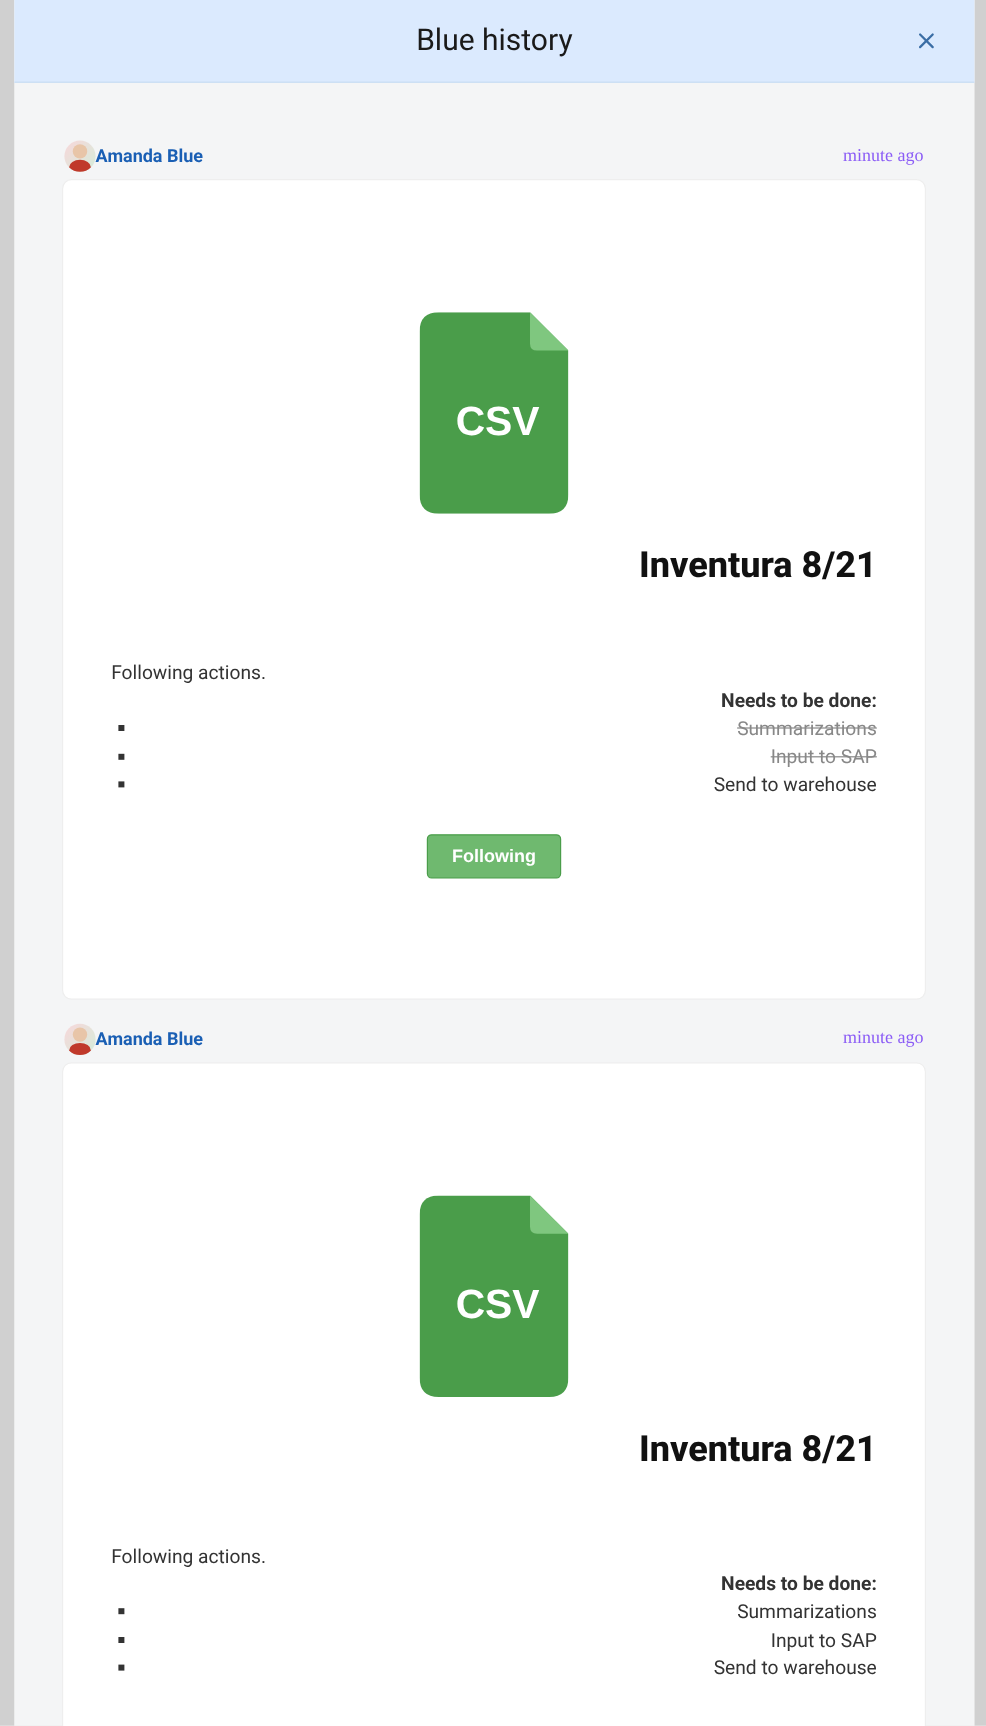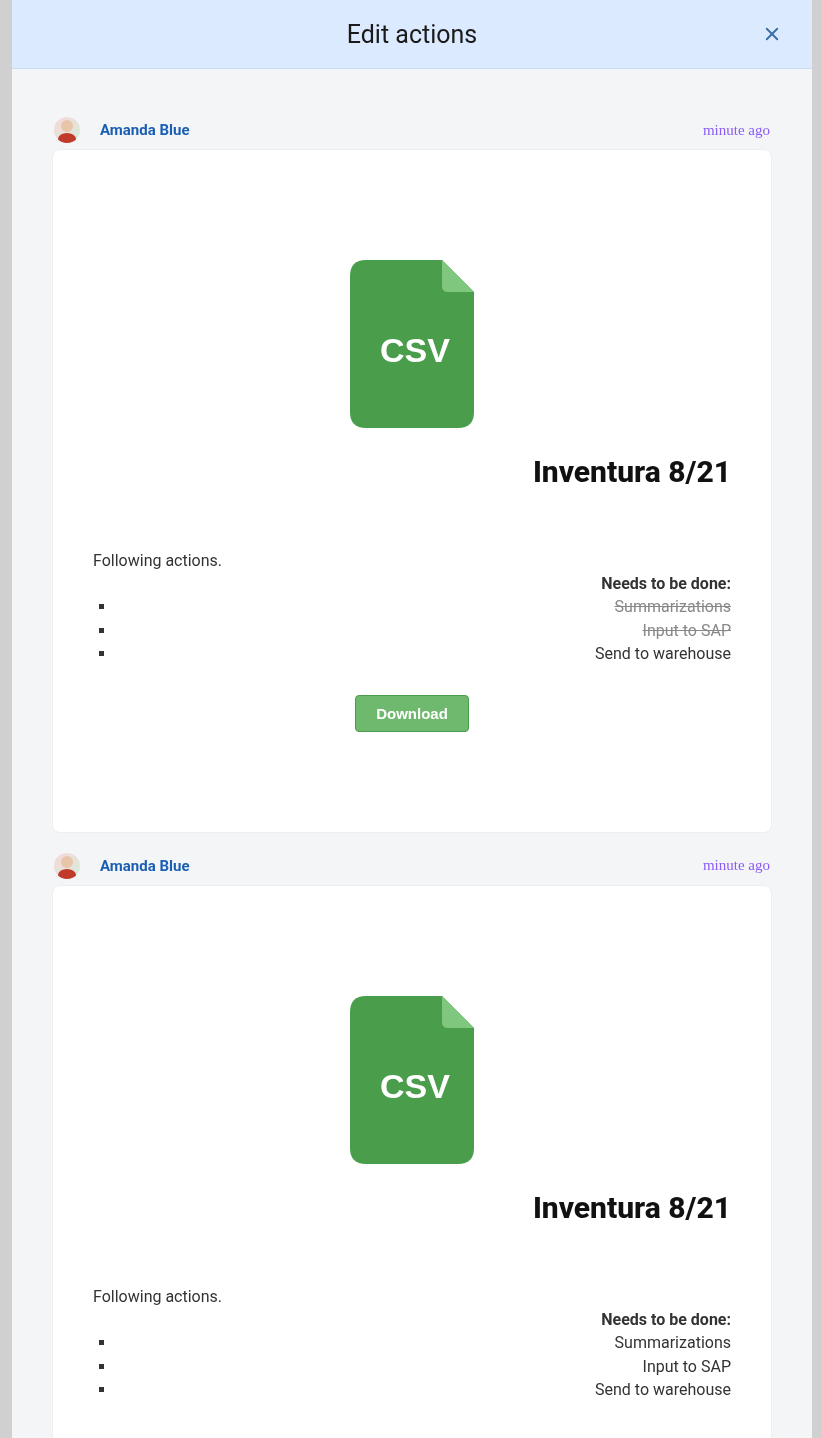--- a/index.html
+++ b/index.html
@@ -82,21 +82,21 @@
     .entry-header {
       display: flex;
       align-items: center;
       justify-content: space-between;
       margin-bottom: 6px;
       padding: 0 2px;
     }
     .entry-user {
       display: flex;
       align-items: center;
-      gap: 20px;
+      gap: 0;
       justify-content: space-between;
     }
     .avatar {
       width: 26px;
       height: 26px;
       border-radius: 50%;
       background: linear-gradient(135deg, #f8d7da 0%, #d4edda 100%);
       position: relative;
       overflow: hidden;
       flex-shrink: 0;
@@ -208,21 +208,21 @@
     }
   </style>
 </head>
 <body>
 
 <div class="backdrop-left"></div>
 <div class="backdrop-right"></div>
 
 <div class="modal">
   <div class="modal-header">
-    <div class="modal-title">Edit actions</div>
+    <div class="modal-title">Blue history</div>
     <div class="close-btn">
       <svg viewBox="0 0 24 24" fill="none" stroke="#3b6ea5" stroke-width="2.5" stroke-linecap="round">
         <line x1="5" y1="5" x2="19" y2="19"></line>
         <line x1="19" y1="5" x2="5" y2="19"></line>
       </svg>
     </div>
   </div>
 
   <div class="modal-body">
 
@@ -246,21 +246,21 @@
         <div class="card-text">
           <p>Following actions.</p>
           <p class="needs-done">Needs to be done:</p>
           <ul>
             <li><span class="strike">Summarizations</span></li>
             <li><span class="strike">Input to SAP</span></li>
             <li><span>Send to warehouse</span></li>
           </ul>
         </div>
         <div class="download-wrap">
-          <button class="download-btn">Download</button>
+          <button class="download-btn">Following</button>
         </div>
       </div>
     </div>
 
     <div class="entry">
       <div class="entry-header">
         <div class="entry-user">
           <div class="avatar"></div>
           <span class="user-name">Amanda Blue</span>
         </div>

